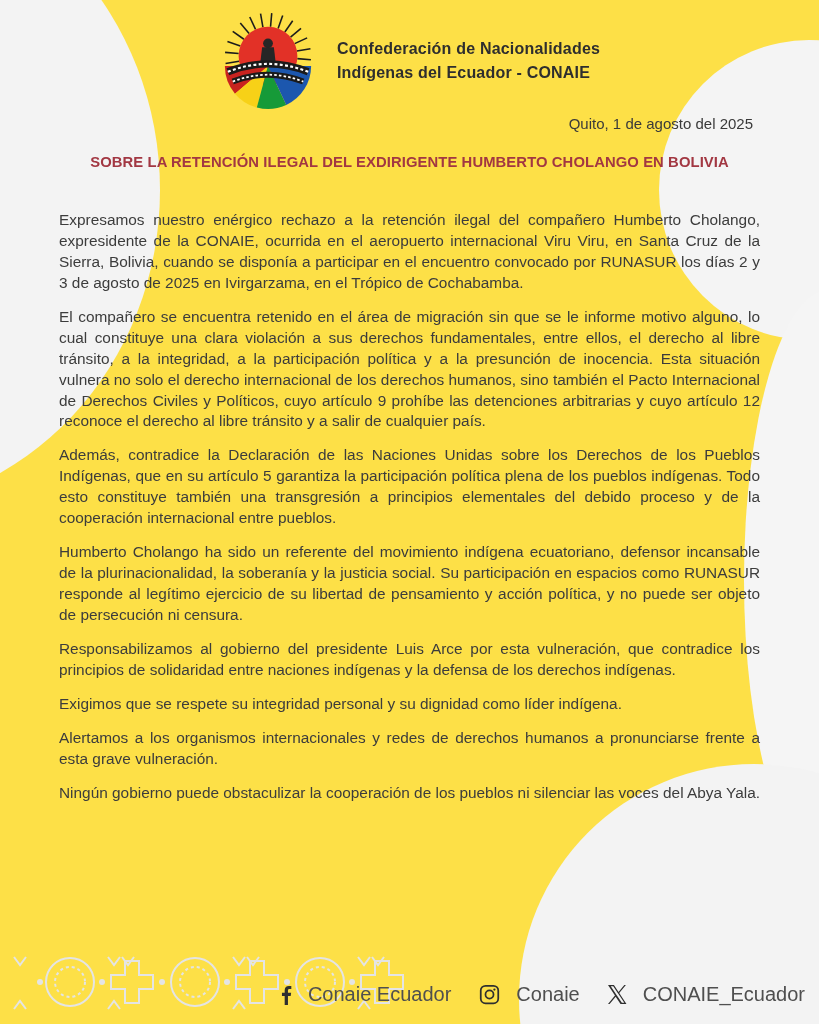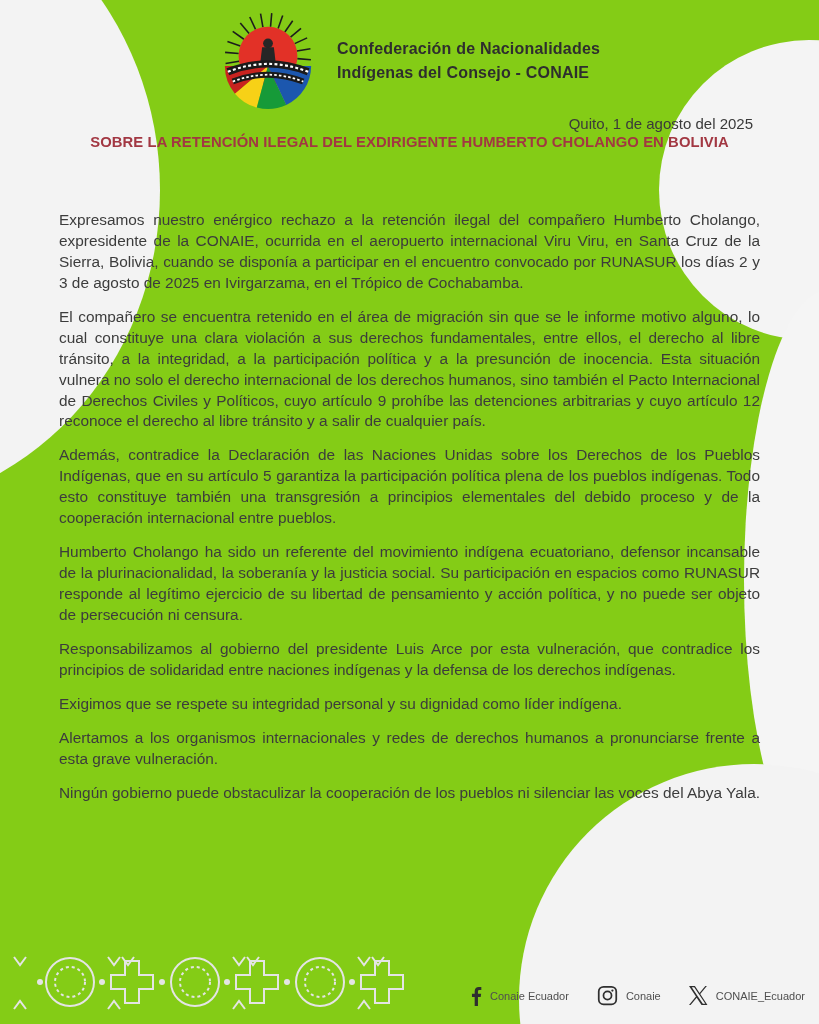--- a/index.html
+++ b/index.html
@@ -1,54 +1,54 @@
 <!DOCTYPE html>
 <html><head>
 <meta charset="utf-8">
 <style>
   html,body{margin:0;padding:0;background:#fff;}
   .page{
-    position:relative;width:819px;height:1024px;background:#84cc16;overflow:hidden;
+    position:relative;width:819px;height:1024px;background:#fde047;overflow:hidden;
     font-family:"Liberation Sans",sans-serif;color:#3b3b3b;
   }
   
   .blob{position:absolute;border-radius:50%;z-index:0;}
   .blob-tl{width:600px;height:640px;left:-440px;top:-130px;background:#f3f3f3;}
   .blob-tr{width:300px;height:300px;right:-140px;top:40px;background:#f4f4f4;}
   .blob-r{width:170px;height:580px;right:-95px;top:290px;background:#f5f5f5;}
   .blob-br{width:470px;height:470px;right:-170px;bottom:-210px;background:#f3f3f3;}
   .layer{position:relative;z-index:1;}
 
   .header{position:absolute;top:12px;left:0;right:0;display:flex;justify-content:center;align-items:center;gap:20px;}
   .logo-wrap{width:98px;height:98px;flex:0 0 auto;}
   .org-name{font-weight:bold;font-size:16px;line-height:1.5;color:#2e2e2e;letter-spacing:.2px;}
 
   .date{position:absolute;top:115px;right:66px;font-size:15px;color:#3a3a3a;}
 
   .doc-title{
-    position:absolute;top:134px;left:40px;right:40px;text-align:center;
+    position:absolute;top:154px;left:40px;right:40px;text-align:center;
     color:#a23742;font-weight:bold;font-size:14.8px;letter-spacing:.1px;
   }
 
   .body-text{position:absolute;top:202px;left:59px;width:701px;}
   .body-text p{
     margin:8px 0 13px 0;text-align:justify;font-size:15.4px;line-height:1.36;color:#3c3c3c;
   }
 
   .signature{
     position:absolute;top:892px;left:0;right:0;text-align:center;
     font-weight:bold;font-size:15.5px;line-height:1.45;color:#2c2c2c;
   }
 
   .footer-pattern{position:absolute;left:10px;bottom:8px;z-index:1;}
 
   .social{
     position:absolute;right:14px;bottom:18px;display:flex;align-items:center;gap:28px;z-index:1;
   }
-  .social-item{display:flex;align-items:center;gap:8px;font-size:11px;color:#4f4f4f;cursor:pointer;}
+  .social-item{display:flex;align-items:center;gap:16px;font-size:20px;color:#4f4f4f;cursor:pointer;}
   .social-item svg{display:block;}
 </style>
 </head>
 <body>
 
 <div class="page">
 
   <div class="blob blob-tl"></div>
   <div class="blob blob-tr"></div>
   <div class="blob blob-r"></div>
@@ -83,21 +83,21 @@
         <path d="M50,50 L38.6,92.5 A44,44 0 0 0 68.6,89.9 Z" fill="#169a38"></path>
         <path d="M50,50 L68.6,89.9 A44,44 0 0 0 94,50 Z" fill="#1c57ae"></path>
         <path d="M9,56 Q50,40 91,56" stroke="#1a1a1a" stroke-width="7.5" fill="none"></path>
         <path d="M9,56 Q50,40 91,56" stroke="#ffffff" stroke-width="2.2" fill="none" stroke-dasharray="3 2.4"></path>
         <path d="M14,66 Q50,52 86,66" stroke="#1a1a1a" stroke-width="6" fill="none"></path>
         <path d="M14,66 Q50,52 86,66" stroke="#ffffff" stroke-width="1.8" fill="none" stroke-dasharray="2.6 2.2"></path>
       </svg>
     </div>
     <div class="org-name">
       <div>Confederación de Nacionalidades</div>
-      <div>Indígenas del Consejo - CONAIE</div>
+      <div>Indígenas del Ecuador - CONAIE</div>
     </div>
   </div>
 
   <div class="date layer">Quito, 1 de agosto del 2025</div>
 
   <div class="doc-title layer">SOBRE LA RETENCIÓN ILEGAL DEL EXDIRIGENTE HUMBERTO CHOLANGO EN BOLIVIA</div>
 
   <div class="body-text layer">
     <p>Expresamos nuestro enérgico rechazo a la retención ilegal del compañero Humberto Cholango, expresidente de la CONAIE, ocurrida en el aeropuerto internacional Viru Viru, en Santa Cruz de la Sierra, Bolivia, cuando se disponía a participar en el encuentro convocado por RUNASUR los días 2 y 3 de agosto de 2025 en Ivirgarzama, en el Trópico de Cochabamba.</p>
     <p>El compañero se encuentra retenido en el área de migración sin que se le informe motivo alguno, lo cual constituye una clara violación a sus derechos fundamentales, entre ellos, el derecho al libre tránsito, a la integridad, a la participación política y a la presunción de inocencia. Esta situación vulnera no solo el derecho internacional de los derechos humanos, sino también el Pacto Internacional de Derechos Civiles y Políticos, cuyo artículo 9 prohíbe las detenciones arbitrarias y cuyo artículo 12 reconoce el derecho al libre tránsito y a salir de cualquier país.</p>

